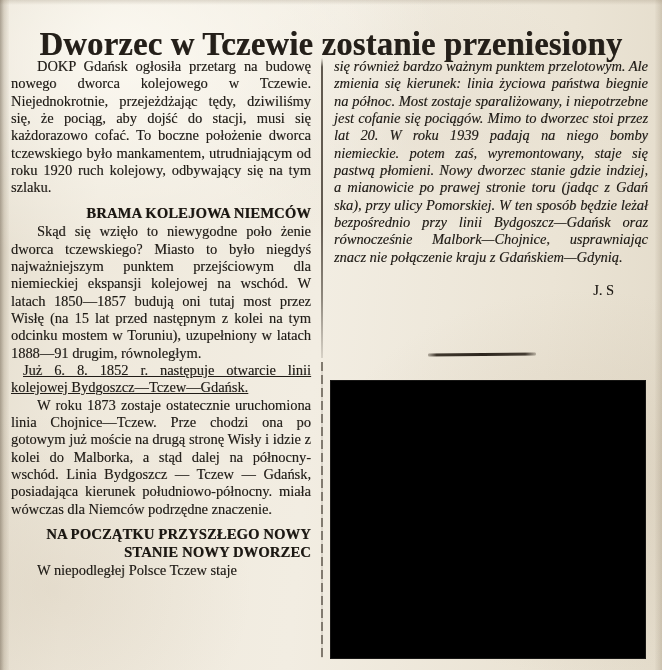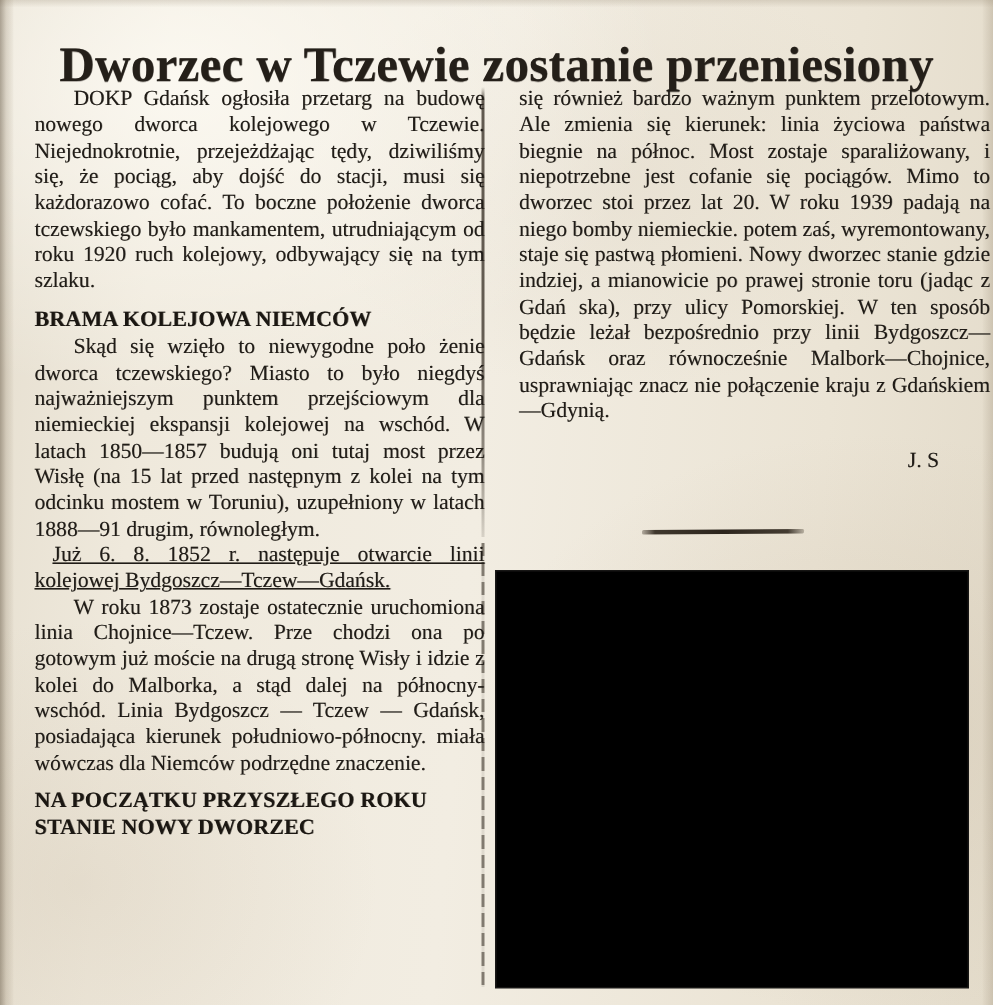--- a/index.html
+++ b/index.html
@@ -67,21 +67,21 @@
     letter-spacing: 0.2px;
     color: #241f19;
     text-shadow: 0.4px 0 0 rgba(36,31,25,0.55), 0 0.4px 0 rgba(36,31,25,0.30);
     white-space: nowrap;
     transform: scaleX(0.99);
   }
 
   
   .columns {
     position: absolute;
-    left: 12px;
+    left: 0;
     top: 58px;
     width: 528px;
     height: 612px;
   }
   .col {
     position: absolute;
     top: 0;
     font-size: 14.4px;
     line-height: 17.35px;
     text-align: justify;
@@ -122,30 +122,31 @@
       rgba(60,52,42,0.10) 9px, rgba(60,52,42,0.10) 13px);
   }
 
   p.para {
     margin: 0;
     text-indent: 26px;
     text-shadow: 0.35px 0 0 rgba(32,28,23,0.42);
   }
   p.para.noindent {
     text-indent: 0;
+    font-style: italic;
   }
   p.para.tight-indent {
     text-indent: 12px;
     text-decoration: underline;
   }
 
   
   .subhead {
     margin: 8px 0 1px 0;
-    text-align: left;
+    text-align: right;
     font-weight: bold;
     font-size: 14.6px;
     line-height: 17.5px;
     letter-spacing: 0.15px;
     color: #1b1712;
     text-shadow: 0.45px 0 0 rgba(27,23,18,0.55);
   }
 
   
   .byline {
@@ -210,24 +211,25 @@
         <div>BRAMA KOLEJOWA NIEMCÓW</div>
       </div>
 
       <p class="para">Skąd się wzięło to niewygodne poło żenie dworca tczewskiego? Miasto to było niegdyś najważniejszym punktem przejściowym dla niemieckiej ekspansji kolejowej na wschód. W latach 1850—1857 budują oni tutaj most przez Wisłę (na 15 lat przed następnym z kolei na tym odcinku mostem w Toruniu), uzupełniony w latach 1888—91 drugim, równoległym.</p>
 
       <p class="para tight-indent">Już 6. 8. 1852 r. następuje otwarcie linii kolejowej Bydgoszcz—Tczew—Gdańsk.</p>
 
       <p class="para">W roku 1873 zostaje ostatecznie uruchomiona linia Chojnice—Tczew. Prze chodzi ona po gotowym już moście na drugą stronę Wisły i idzie z kolei do Malborka, a stąd dalej na północny-wschód. Linia Bydgoszcz — Tczew — Gdańsk, posiadająca kierunek południowo-północny. miała wówczas dla Niemców podrzędne znaczenie.</p>
 
       <div class="subhead">
-        <div>NA POCZĄTKU PRZYSZŁEGO ROKU</div>
+        <div>NA POCZĄTKU PRZYSZŁEGO NOWY</div>
         <div>STANIE NOWY DWORZEC</div>
       </div>
 
+      <p class="para">W niepodległej Polsce Tczew staje</p>
     </div>
 
     <div class="col col-right">
 
       <p class="para noindent">się również bardzo ważnym punktem przelotowym. Ale zmienia się kierunek: linia życiowa państwa biegnie na północ. Most zostaje sparaliżowany, i niepotrzebne jest cofanie się pociągów. Mimo to dworzec stoi przez lat 20. W roku 1939 padają na niego bomby niemieckie. potem zaś, wyremontowany, staje się pastwą płomieni. Nowy dworzec stanie gdzie indziej, a mianowicie po prawej stronie toru (jadąc z Gdań ska), przy ulicy Pomorskiej. W ten sposób będzie leżał bezpośrednio przy linii Bydgoszcz—Gdańsk oraz równocześnie Malbork—Chojnice, usprawniając znacz nie połączenie kraju z Gdańskiem—Gdynią.</p>
 
       <p class="byline">J. S</p>
     </div>
 
   </div>

